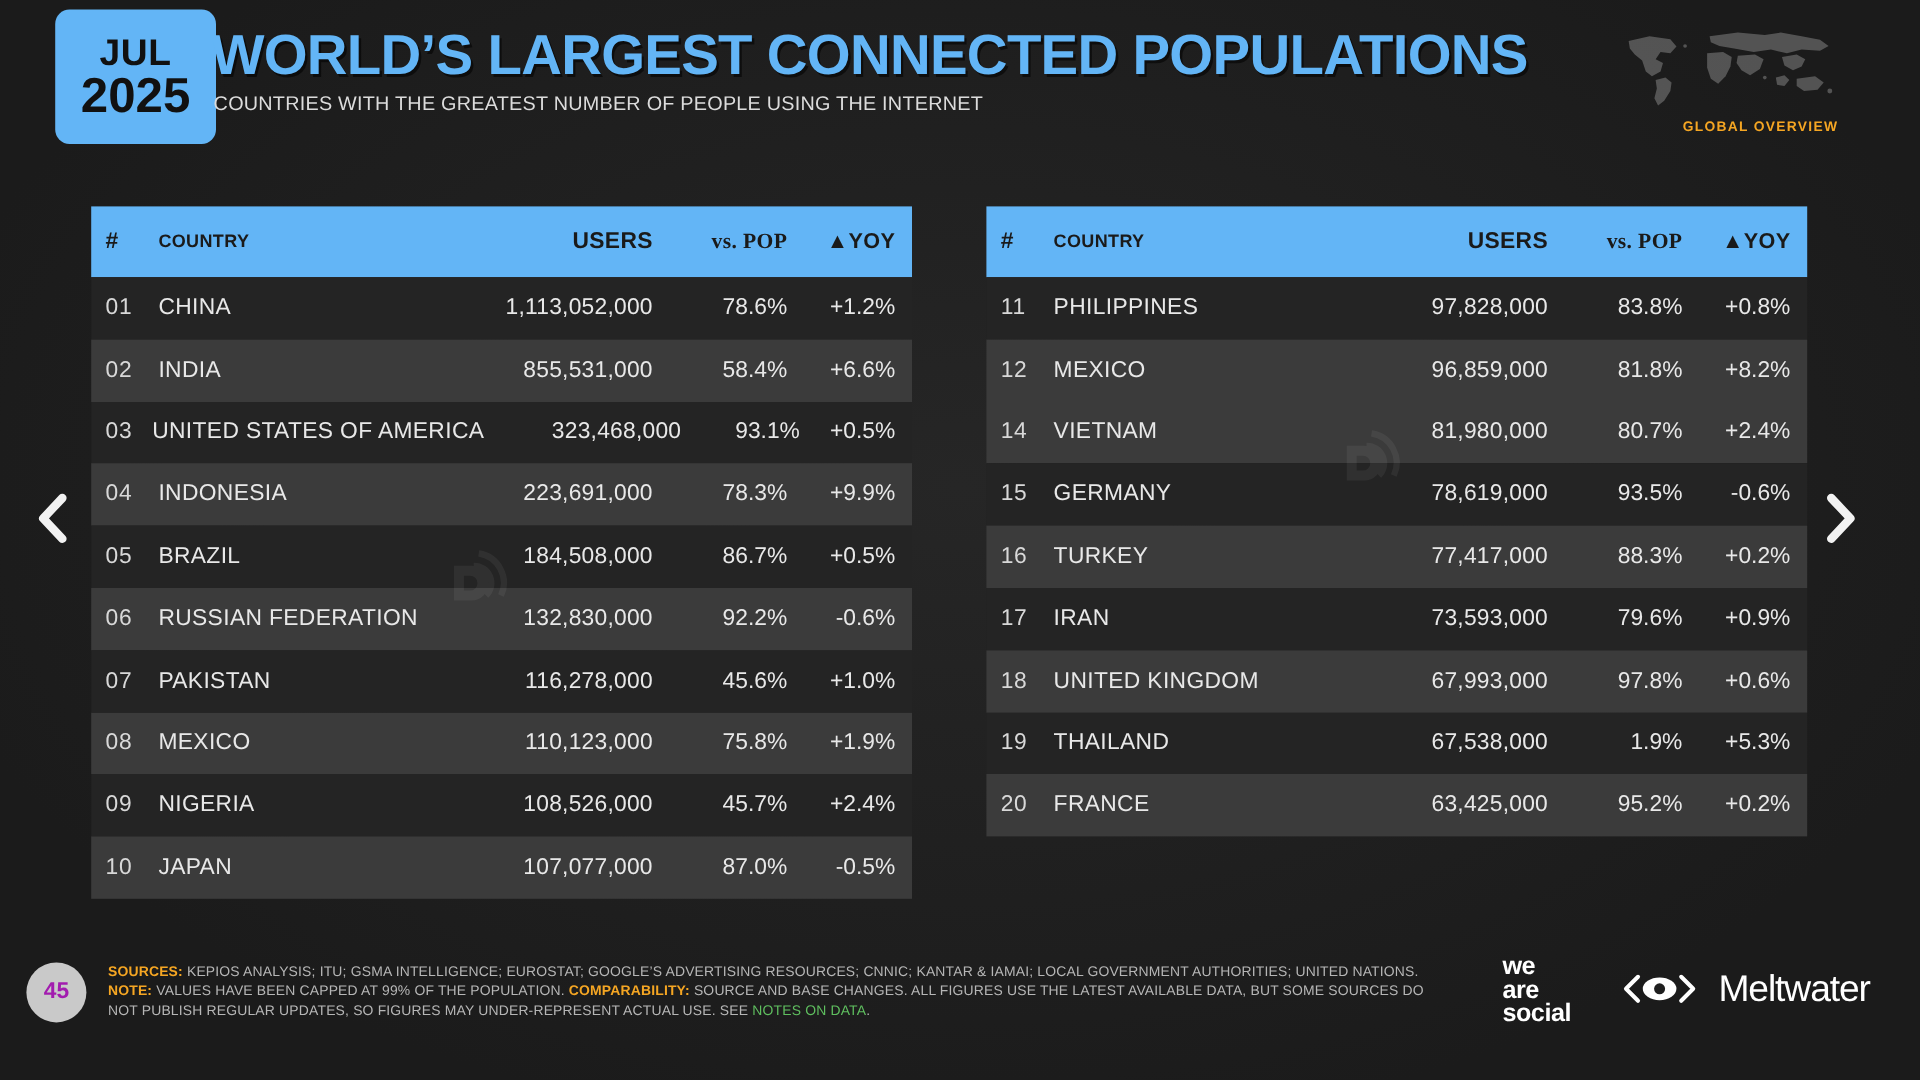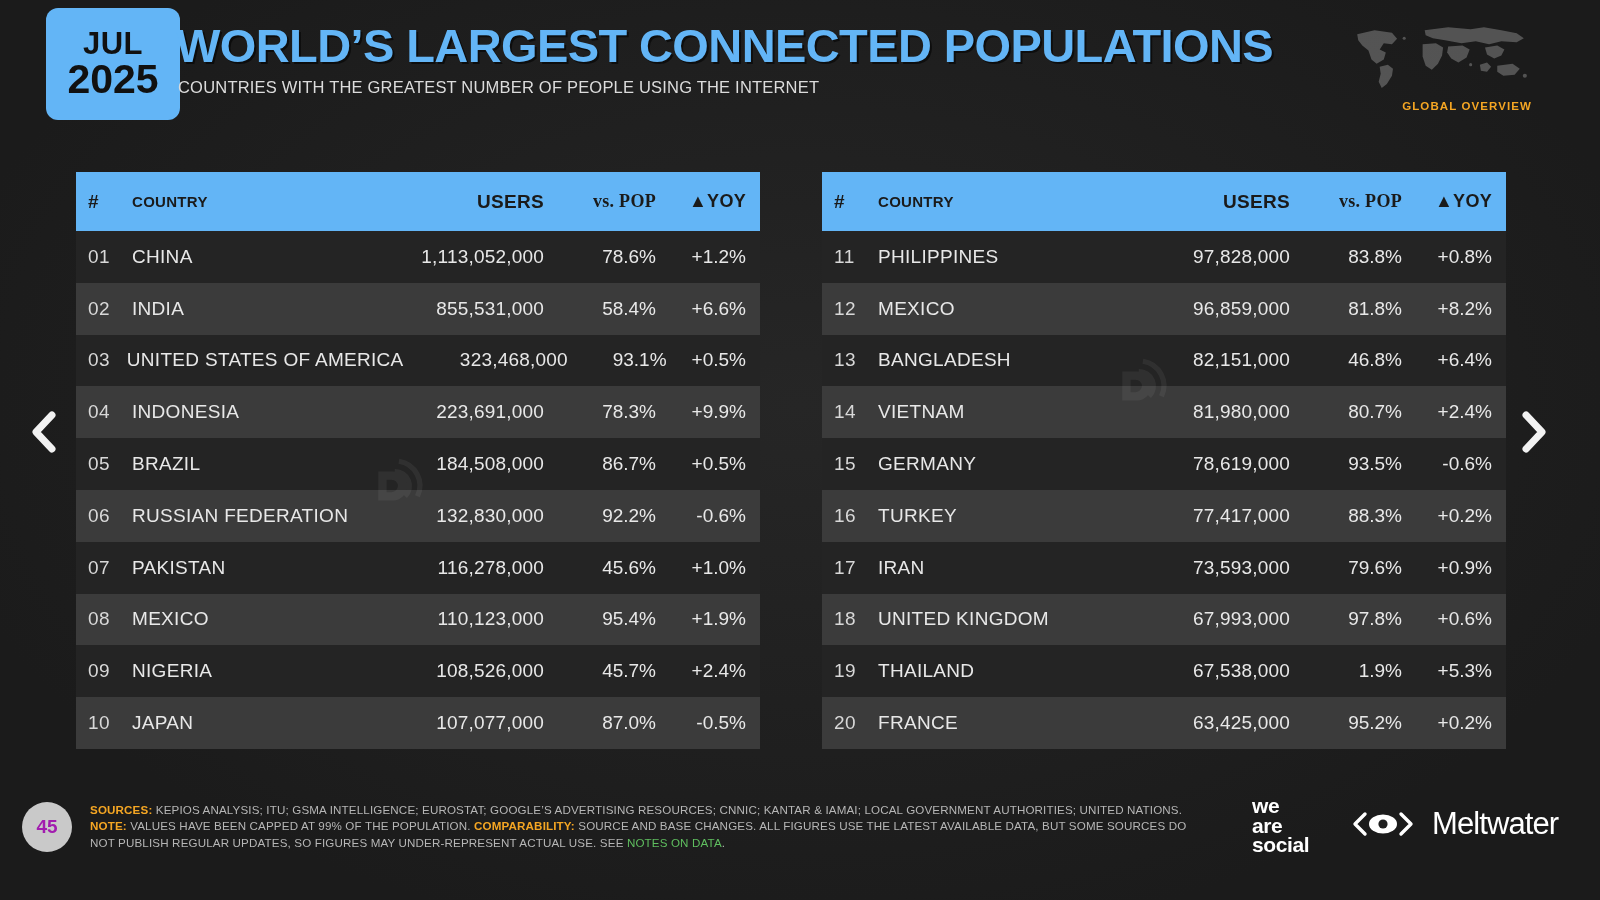--- a/index.html
+++ b/index.html
@@ -224,21 +224,21 @@
             <div class="c-rank">07</div>
             <div class="c-name">PAKISTAN</div>
             <div class="c-users">116,278,000</div>
             <div class="c-pop">45.6%</div>
             <div class="c-yoy">+1.0%</div>
           </div>
           <div class="trow even">
             <div class="c-rank">08</div>
             <div class="c-name">MEXICO</div>
             <div class="c-users">110,123,000</div>
-            <div class="c-pop">95.4%</div>
+            <div class="c-pop">75.8%</div>
             <div class="c-yoy">+1.9%</div>
           </div>
           <div class="trow odd">
             <div class="c-rank">09</div>
             <div class="c-name">NIGERIA</div>
             <div class="c-users">108,526,000</div>
             <div class="c-pop">45.7%</div>
             <div class="c-yoy">+2.4%</div>
           </div>
           <div class="trow even">
@@ -266,27 +266,20 @@
             <div class="c-users">97,828,000</div>
             <div class="c-pop">83.8%</div>
             <div class="c-yoy">+0.8%</div>
           </div>
           <div class="trow even">
             <div class="c-rank">12</div>
             <div class="c-name">MEXICO</div>
             <div class="c-users">96,859,000</div>
             <div class="c-pop">81.8%</div>
             <div class="c-yoy">+8.2%</div>
-          </div>
-          <div class="trow odd">
-            <div class="c-rank">13</div>
-            <div class="c-name">BANGLADESH</div>
-            <div class="c-users">82,151,000</div>
-            <div class="c-pop">46.8%</div>
-            <div class="c-yoy">+6.4%</div>
           </div>
           <div class="trow even">
             <div class="c-rank">14</div>
             <div class="c-name">VIETNAM</div>
             <div class="c-users">81,980,000</div>
             <div class="c-pop">80.7%</div>
             <div class="c-yoy">+2.4%</div>
           </div>
           <div class="trow odd">
             <div class="c-rank">15</div>

